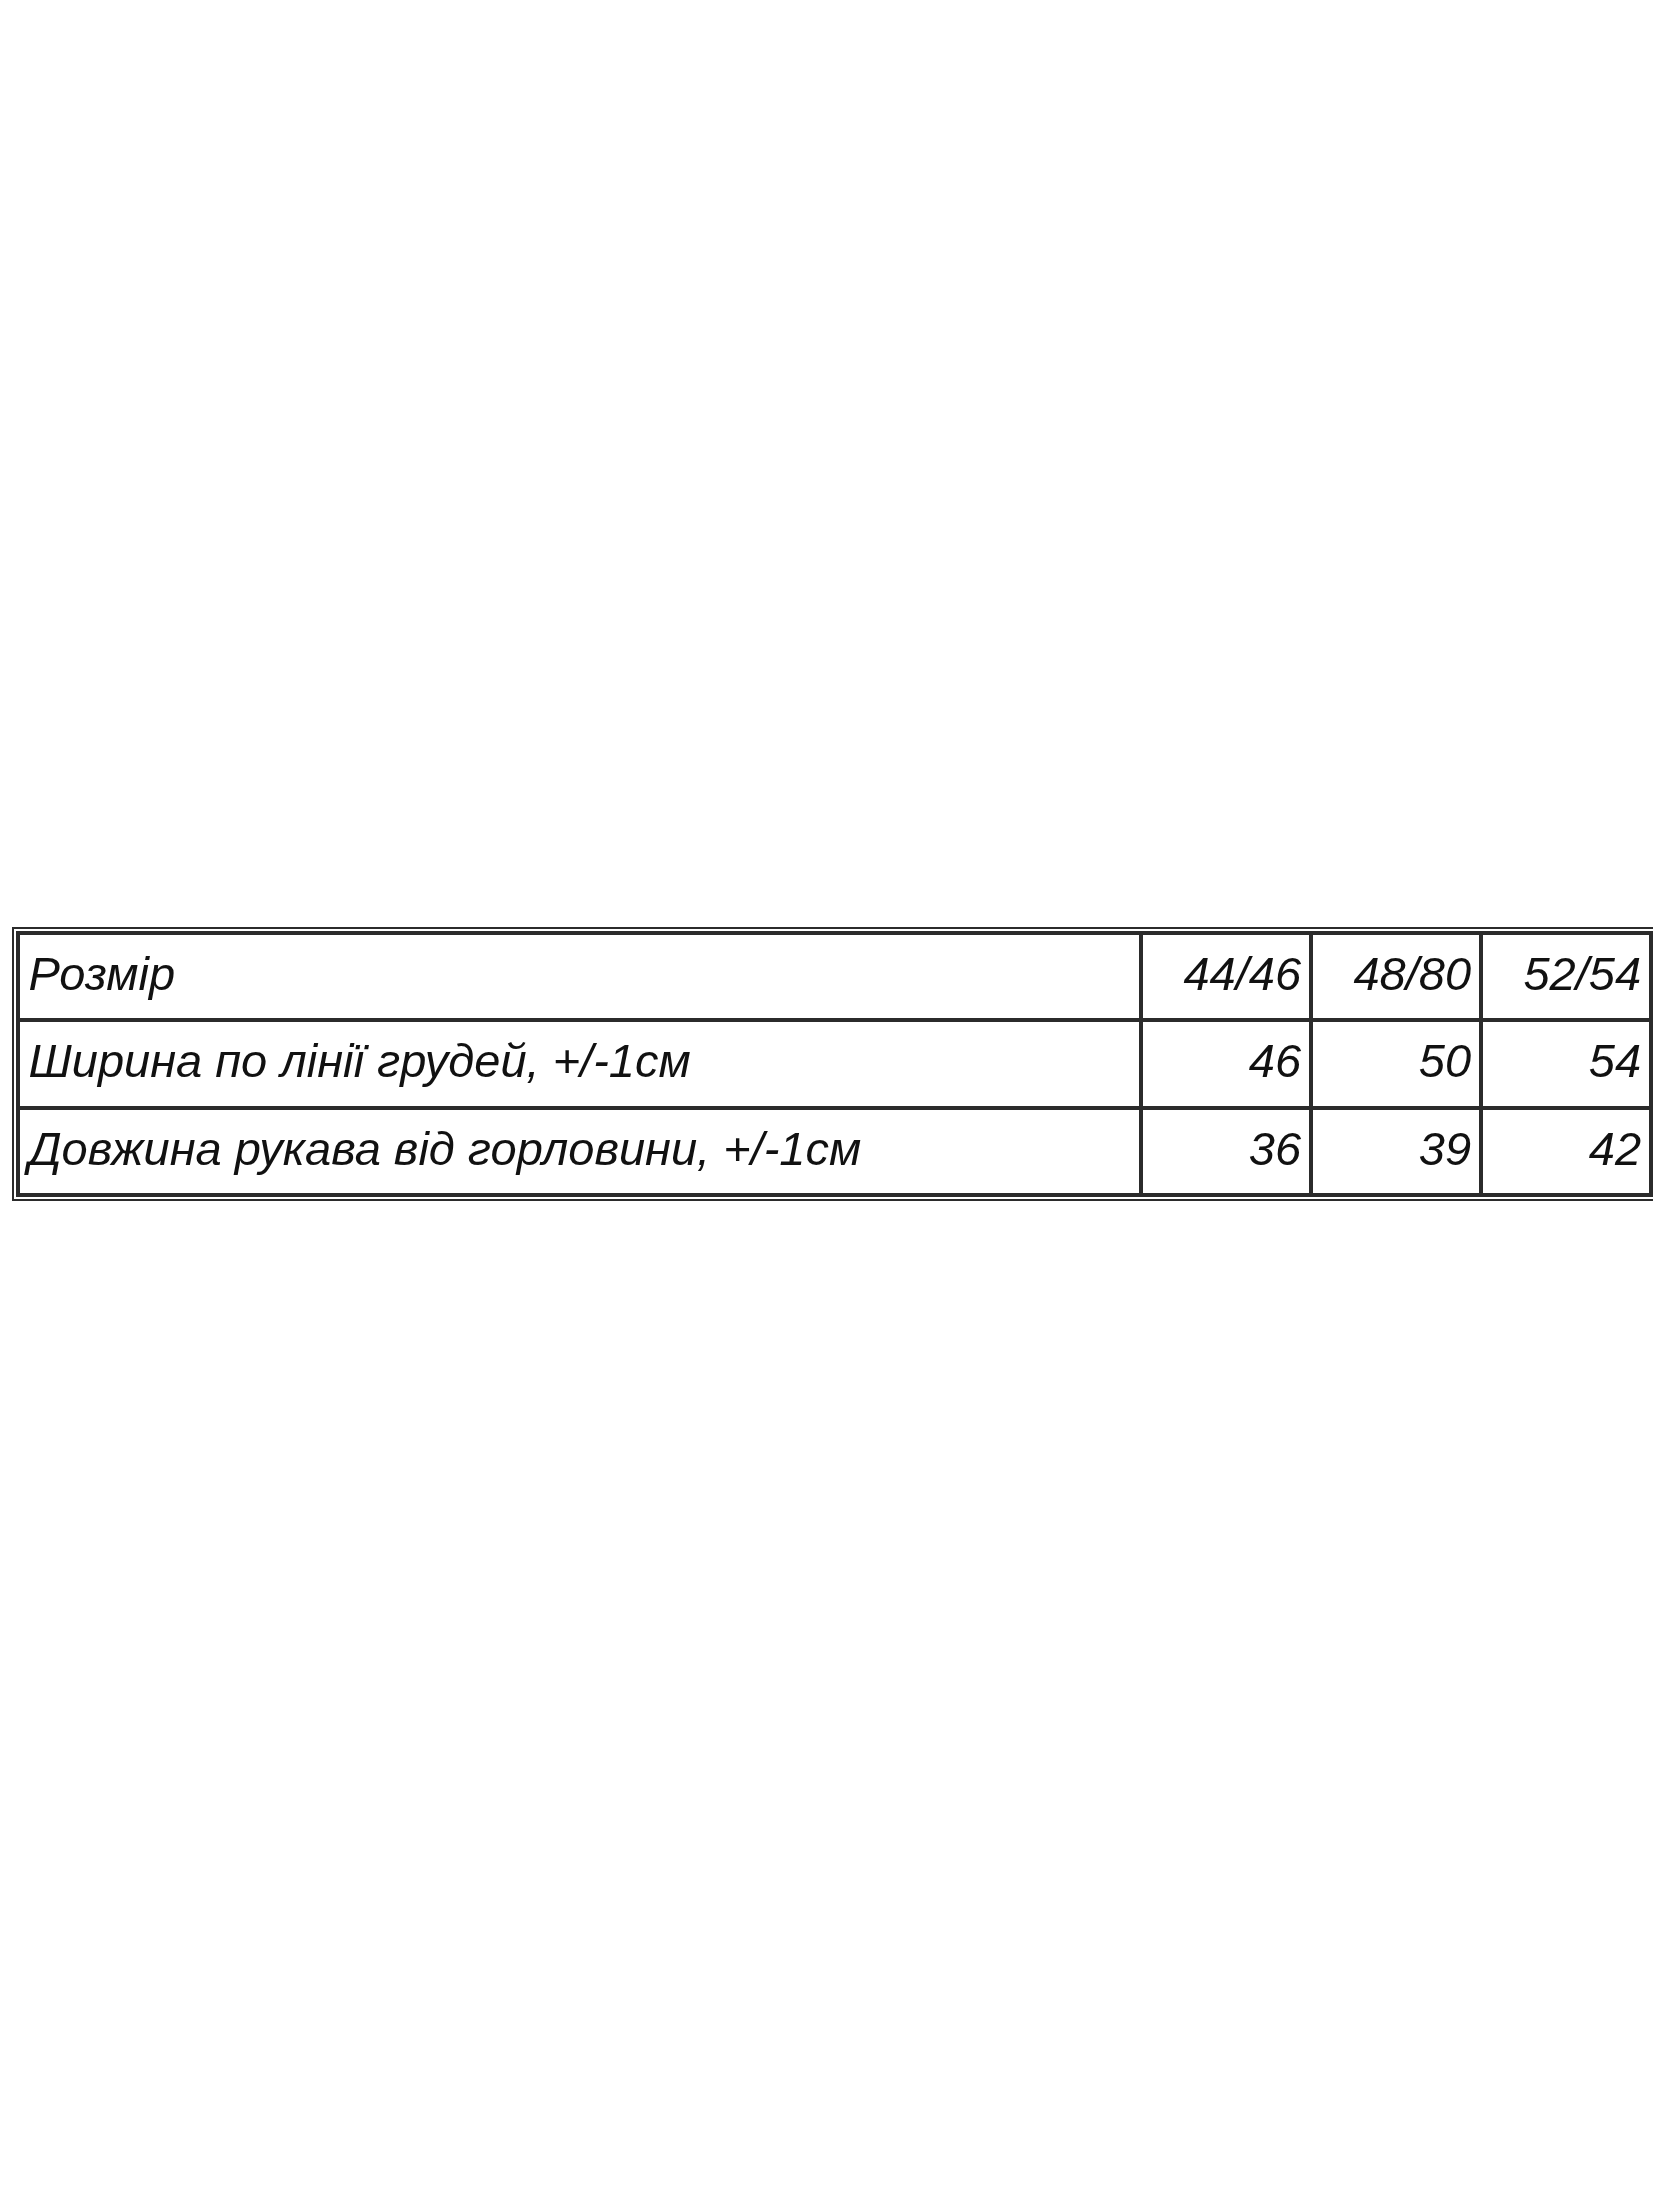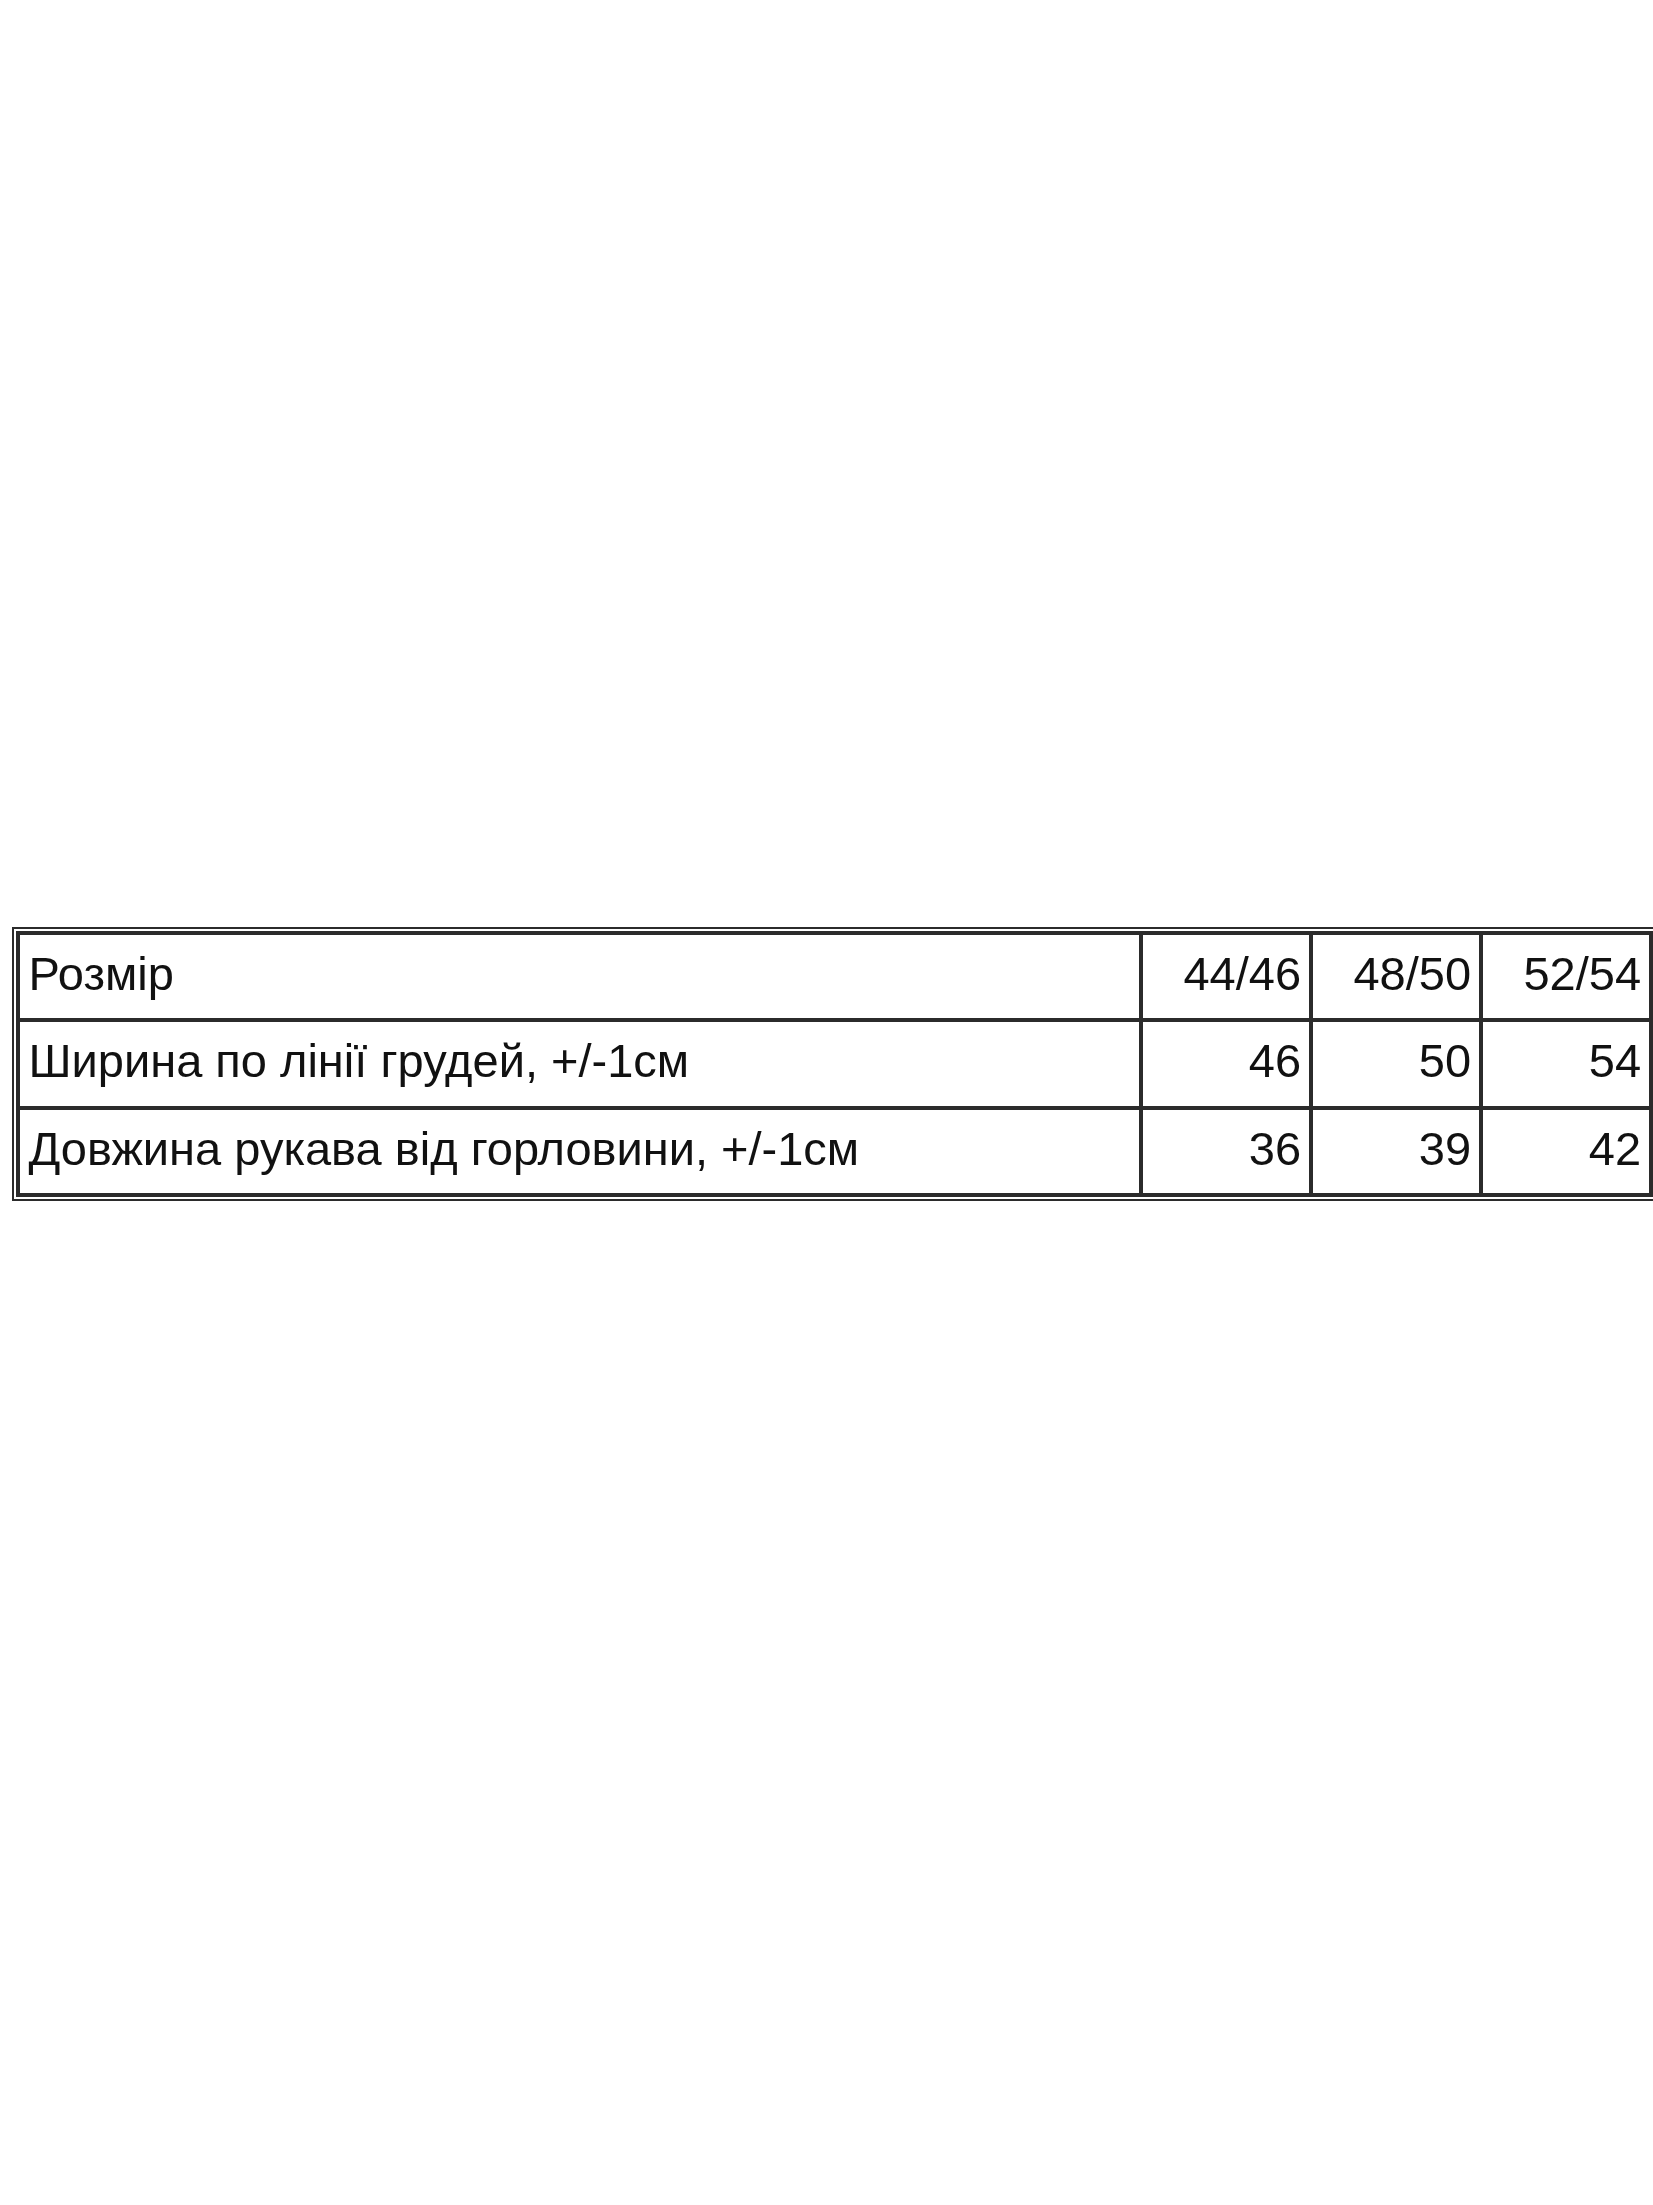--- a/index.html
+++ b/index.html
@@ -20,20 +20,21 @@
     top: 931px;
     width: 1634px;
   }
   table.size-table {
     border-collapse: separate;
     border-spacing: 0;
     width: 1634px;
     table-layout: fixed;
     background: #ffffff;
     border: 2.5px solid #2b2b2b;
+    font-style: italic;
   }
   table.size-table td {
     border: 2.5px solid #2b2b2b;
     padding: 3.3px 8.2px 8.2px 8.2px;
     font-size: 47px;
     line-height: 1.08;
     font-family: "Liberation Sans", sans-serif;
     color: #111111;
     white-space: nowrap;
     vertical-align: middle;
@@ -58,21 +59,21 @@
     <colgroup>
       <col class="label-col">
       <col class="val-col">
       <col class="val-col">
       <col class="val-col">
     </colgroup>
     <tbody>
       <tr>
         <td class="label-cell">Розмір</td>
         <td class="value-cell">44/46</td>
-        <td class="value-cell">48/50</td>
+        <td class="value-cell">48/80</td>
         <td class="value-cell">52/54</td>
       </tr>
       <tr>
         <td class="label-cell">Ширина по лінії грудей, +/-1см</td>
         <td class="value-cell">46</td>
         <td class="value-cell">50</td>
         <td class="value-cell">54</td>
       </tr>
       <tr>
         <td class="label-cell">Довжина рукава від горловини, +/-1см</td>

